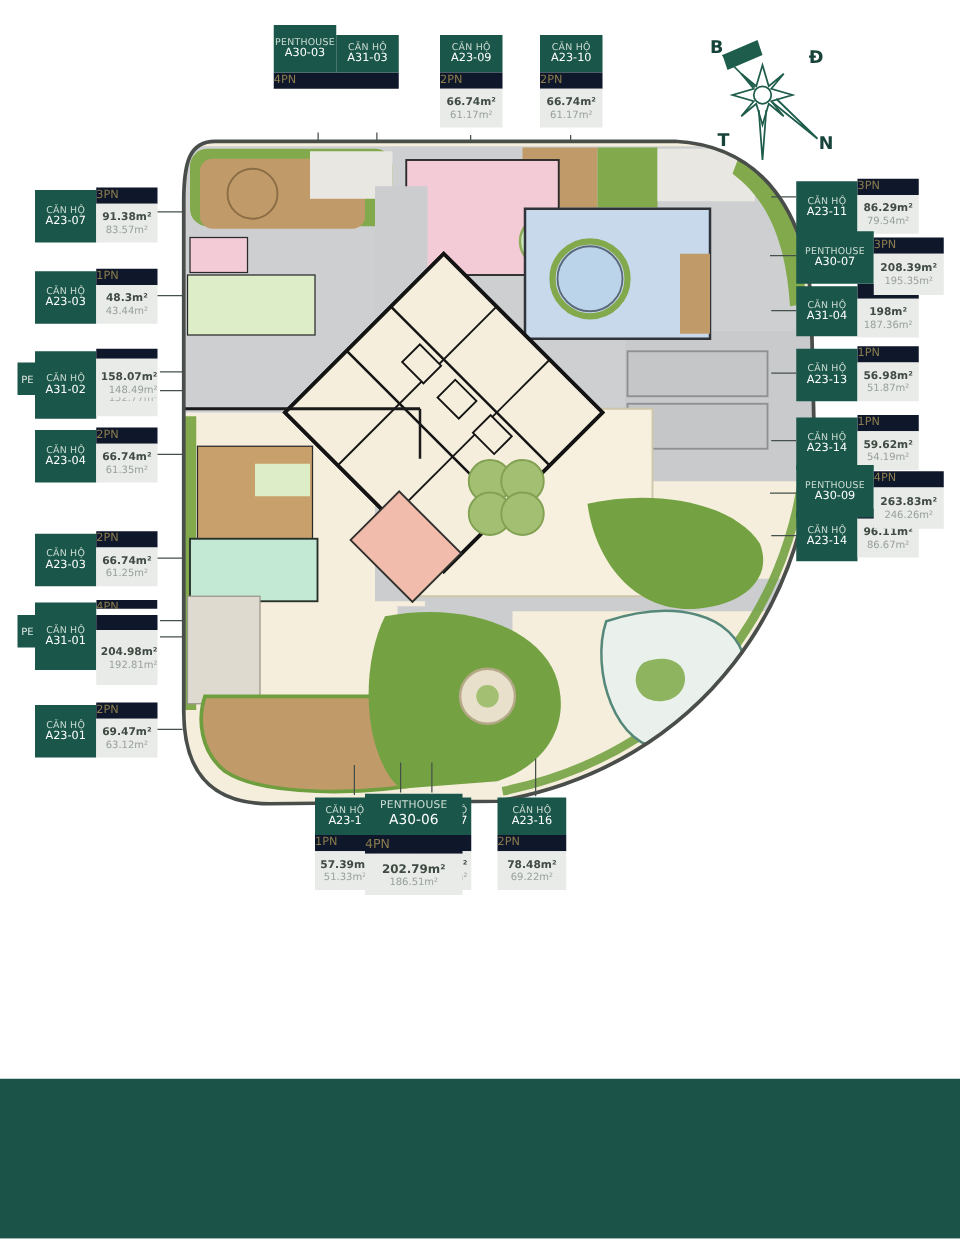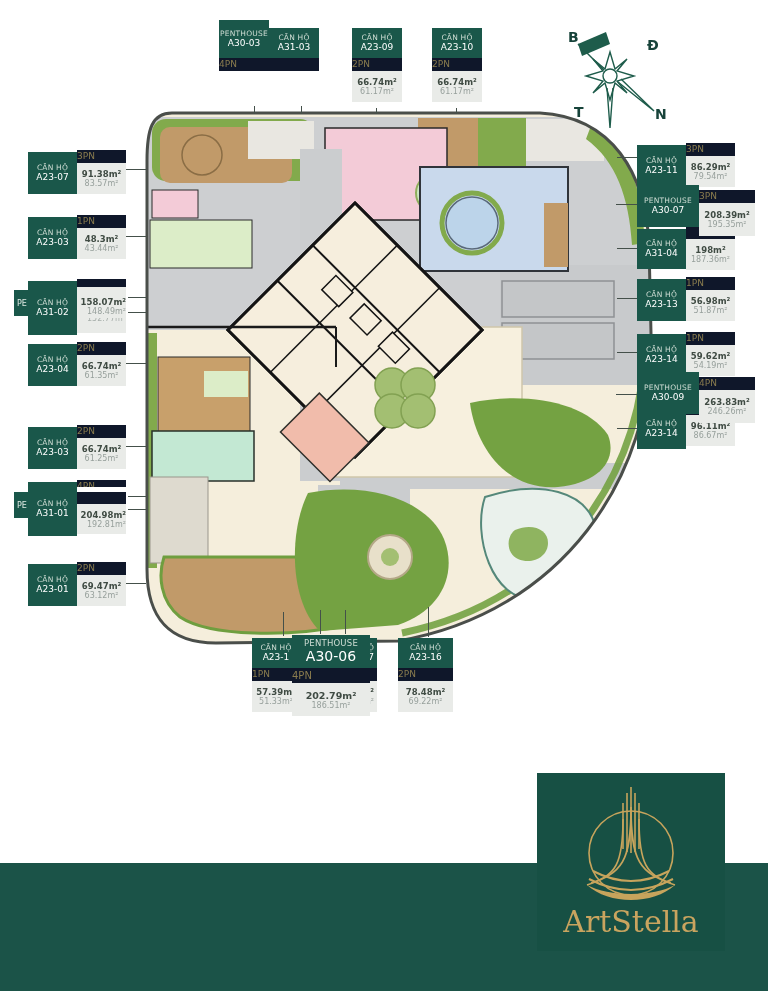--- a/index.html
+++ b/index.html
@@ -28,21 +28,21 @@
   .card-ph .gbox{width:62px;height:42px;}
   .card-ph .vals{width:56px;margin-top:5px;display:flex;flex-direction:column;}
   .card-ph .vbody{height:33px;}
   
   .card-v{position:absolute;width:50px;display:flex;flex-direction:column;z-index:1;}
   .card-v .gbox{height:30px;}
   .card-v .vbody{height:31px;}
   .card-v.big{width:78px;z-index:5;}
   .card-v.big .gbox{height:33px;}
   .card-v.big .type{font-size:8.5px;}
-  .card-v.big .unit{font-size:14px;}
+  .card-v.big .unit{font-size:11px;}
   .card-v.big .pn{font-size:10px;height:15px;line-height:15px;}
   .card-v.big .vbody{height:33px;}
   .card-v.big .a1{font-size:9.5px;}
   .card-v.sliver .gbox,.card-v.sliver .vbody{align-items:flex-end;padding-right:3px;}
   .pe-tag{position:absolute;background:#1a574a;color:#dfe8e2;font-size:8px;width:16px;
           height:26px;display:flex;align-items:center;justify-content:center;z-index:0;}
   .clip-top{clip-path:inset(45% 0 0 0);margin-top:-2px;opacity:.8;}
   .clip-bot{clip-path:inset(0 0 42% 0);}
   
   .card-m{position:absolute;width:100px;display:flex;flex-direction:column;}
@@ -284,21 +284,21 @@
 
   <div class="pe-tag" style="left:14px;top:492px;">PE</div>
   <div class="card-h h3" style="left:28px;top:480px;">
     <div class="gbox">
       <span class="type">CĂN HỘ</span>
       <span class="unit">A31-01</span>
     </div>
     <div class="vals">
       <div class="pn clip-bot" style="height:12px;">4PN</div>
       <div class="pn" style="height:12px;"></div>
-      <div class="vbody" style="height:30px;">
+      <div class="vbody" style="height:44px;">
         <span class="a1">204.98m²</span>
         <span class="a2">192.81m²</span>
       </div>
     </div>
   </div>
 
   <div class="card-h" style="left:28px;top:562px;">
     <div class="gbox">
       <span class="type">CĂN HỘ</span>
       <span class="unit">A23-01</span>
@@ -480,34 +480,14 @@
   <div class="lead" style="left:617px;top:428px;width:20px;height:1px;"></div>
   <div class="lead" style="left:283px;top:612px;width:1px;height:24px;"></div>
   <div class="lead" style="left:320px;top:610px;width:1px;height:24px;"></div>
   <div class="lead" style="left:345px;top:610px;width:1px;height:24px;"></div>
   <div class="lead" style="left:428px;top:607px;width:1px;height:30px;"></div>
 
   <div id="footer-band">
     
   </div>
 
-  <div id="logo-box">
-    <svg style="position:absolute;left:0;top:0;" width="188" height="140" viewBox="0 0 188 140">
-      <g stroke="#c7a45c" fill="none" stroke-width="1.6">
-        <circle cx="94" cy="80" r="42"></circle>
-        <line x1="94" y1="14" x2="94" y2="80"></line>
-        <line x1="90" y1="20" x2="90" y2="79"></line>
-        <line x1="98" y1="20" x2="98" y2="79"></line>
-        <line x1="86" y1="30" x2="86" y2="76"></line>
-        <line x1="102" y1="30" x2="102" y2="76"></line>
-        <path d="M94 34 C94 88 86 100 50 112"></path>
-        <path d="M94 34 C94 88 102 100 138 112"></path>
-        <path d="M86 46 C86 92 78 102 54 110"></path>
-        <path d="M102 46 C102 92 110 102 134 110"></path>
-        <path d="M56 98 Q94 118 132 98" stroke-width="2"></path>
-        <path d="M52 106 Q94 128 136 106" stroke-width="2"></path>
-      </g>
-      <path d="M50 112 C72 124 116 124 138 112 C116 132 72 132 50 112 Z" fill="#c7a45c"></path>
-    </svg>
-    <div id="brand-text">ArtStella</div>
-  </div>
 
 </div>
 
 </body></html>

